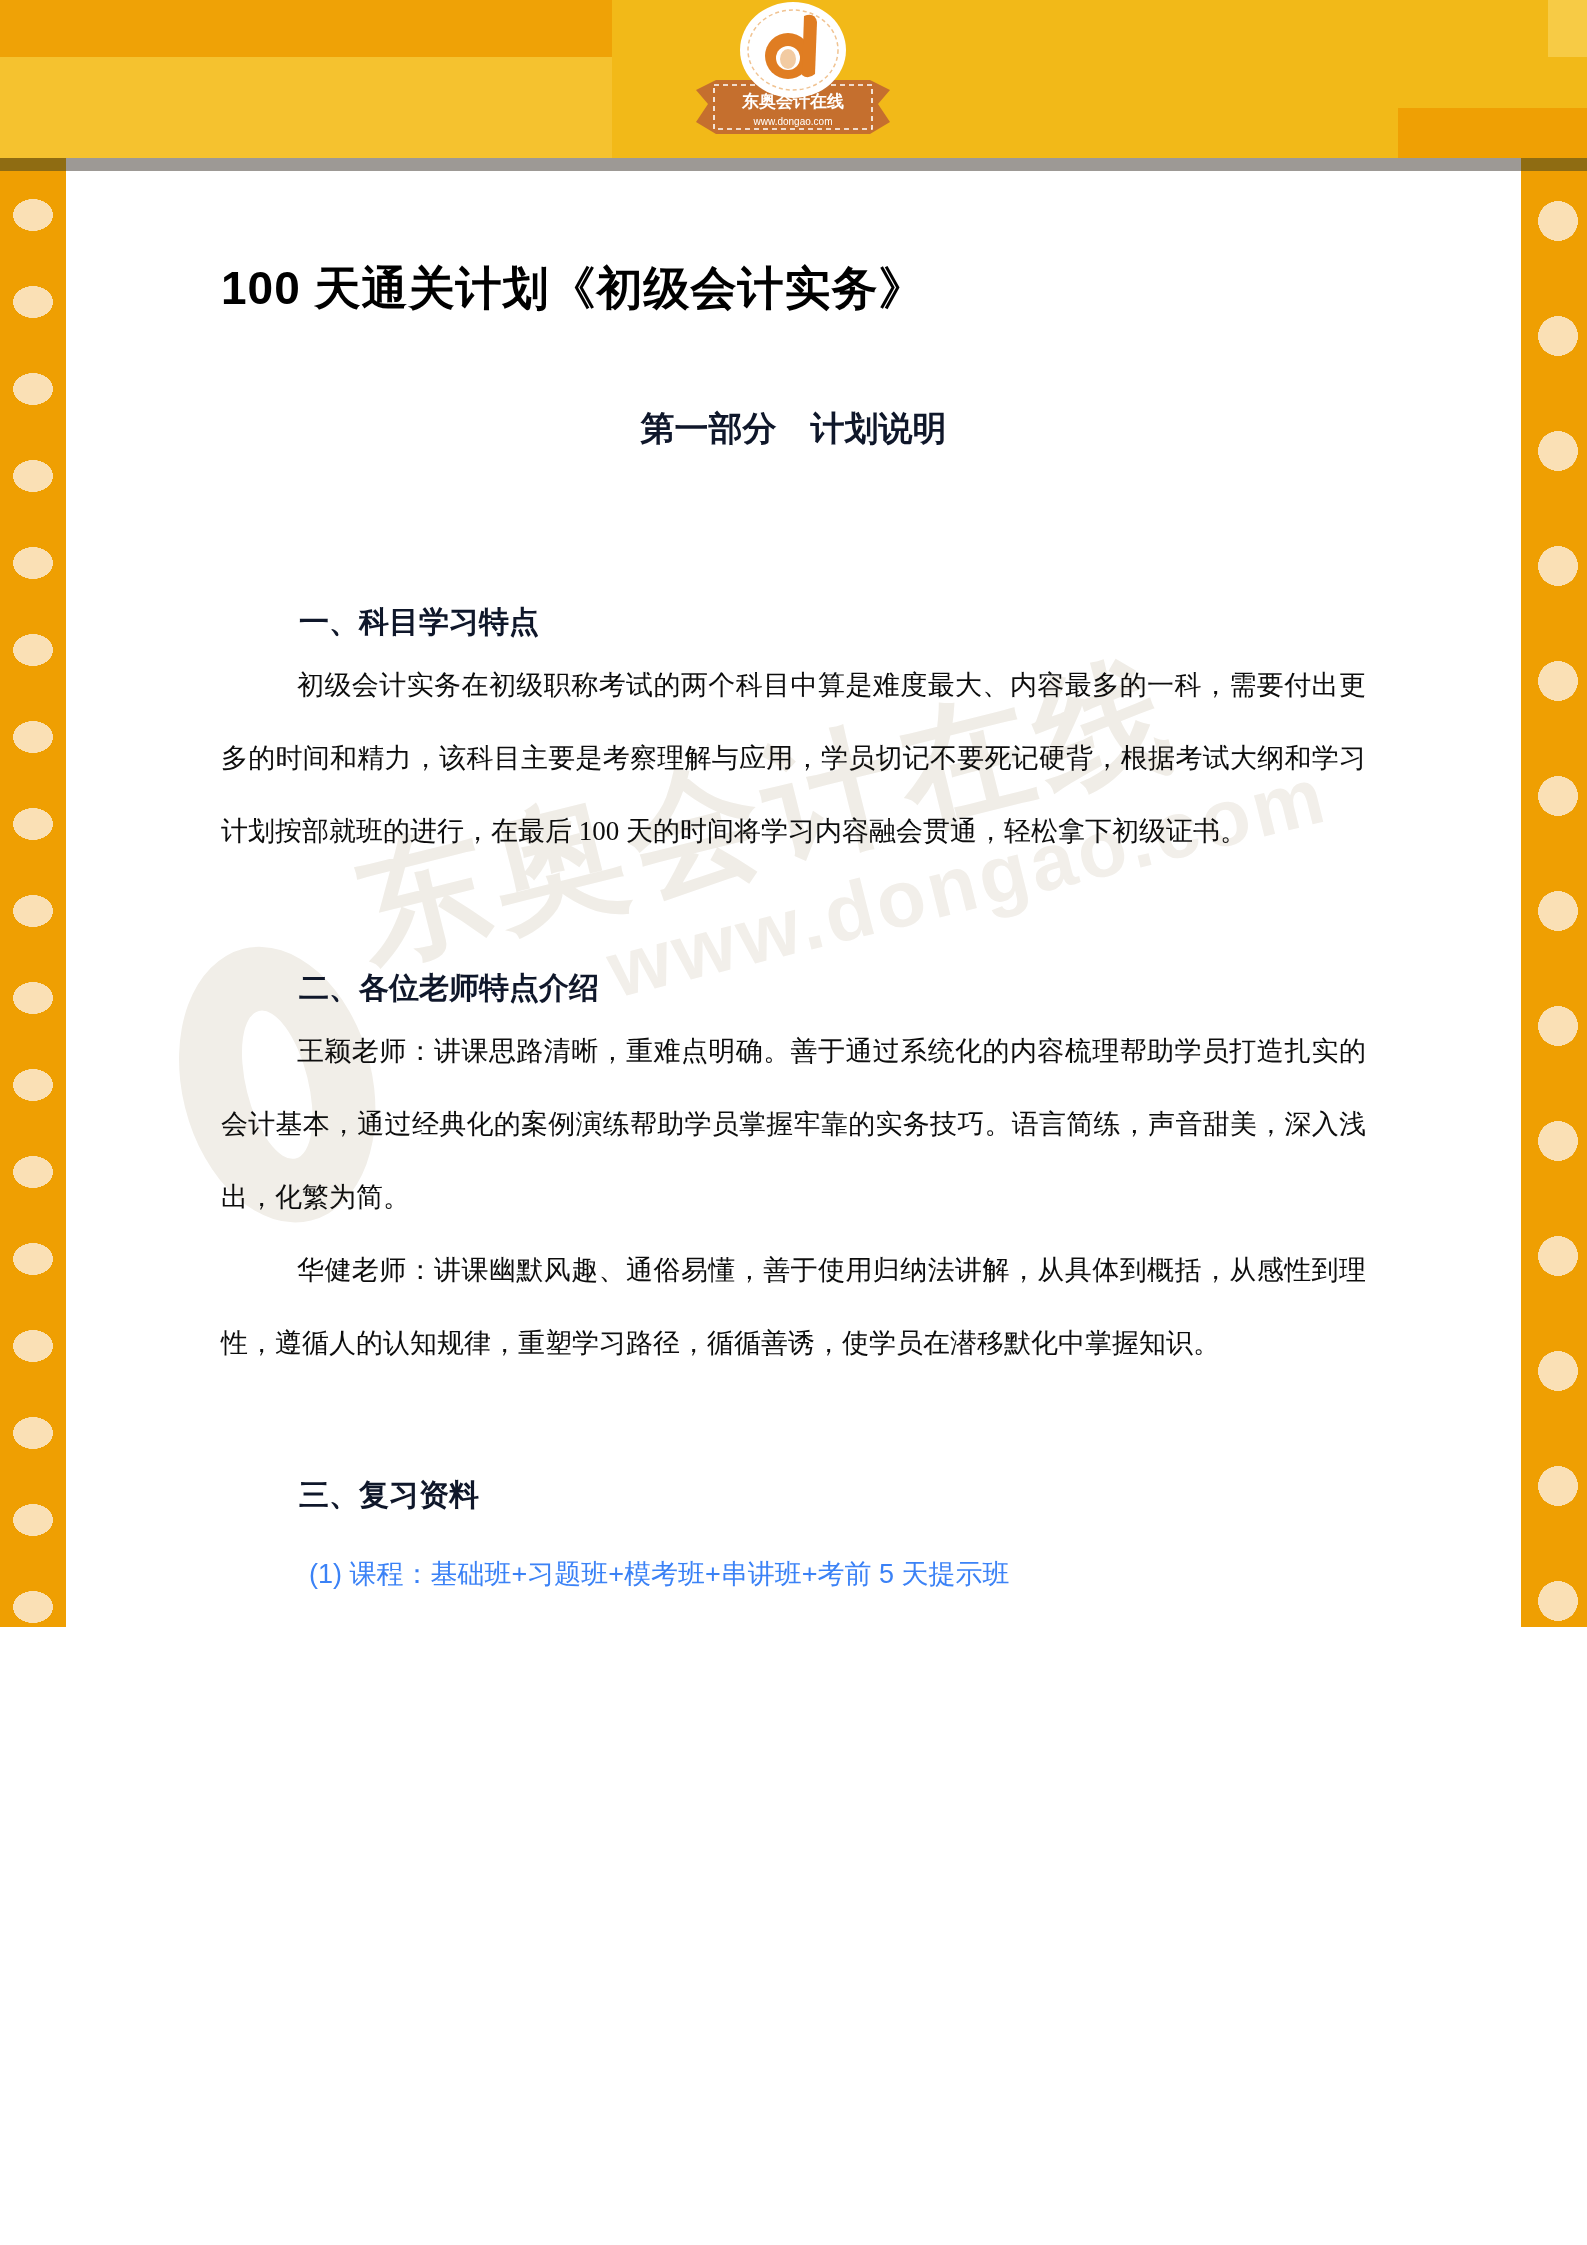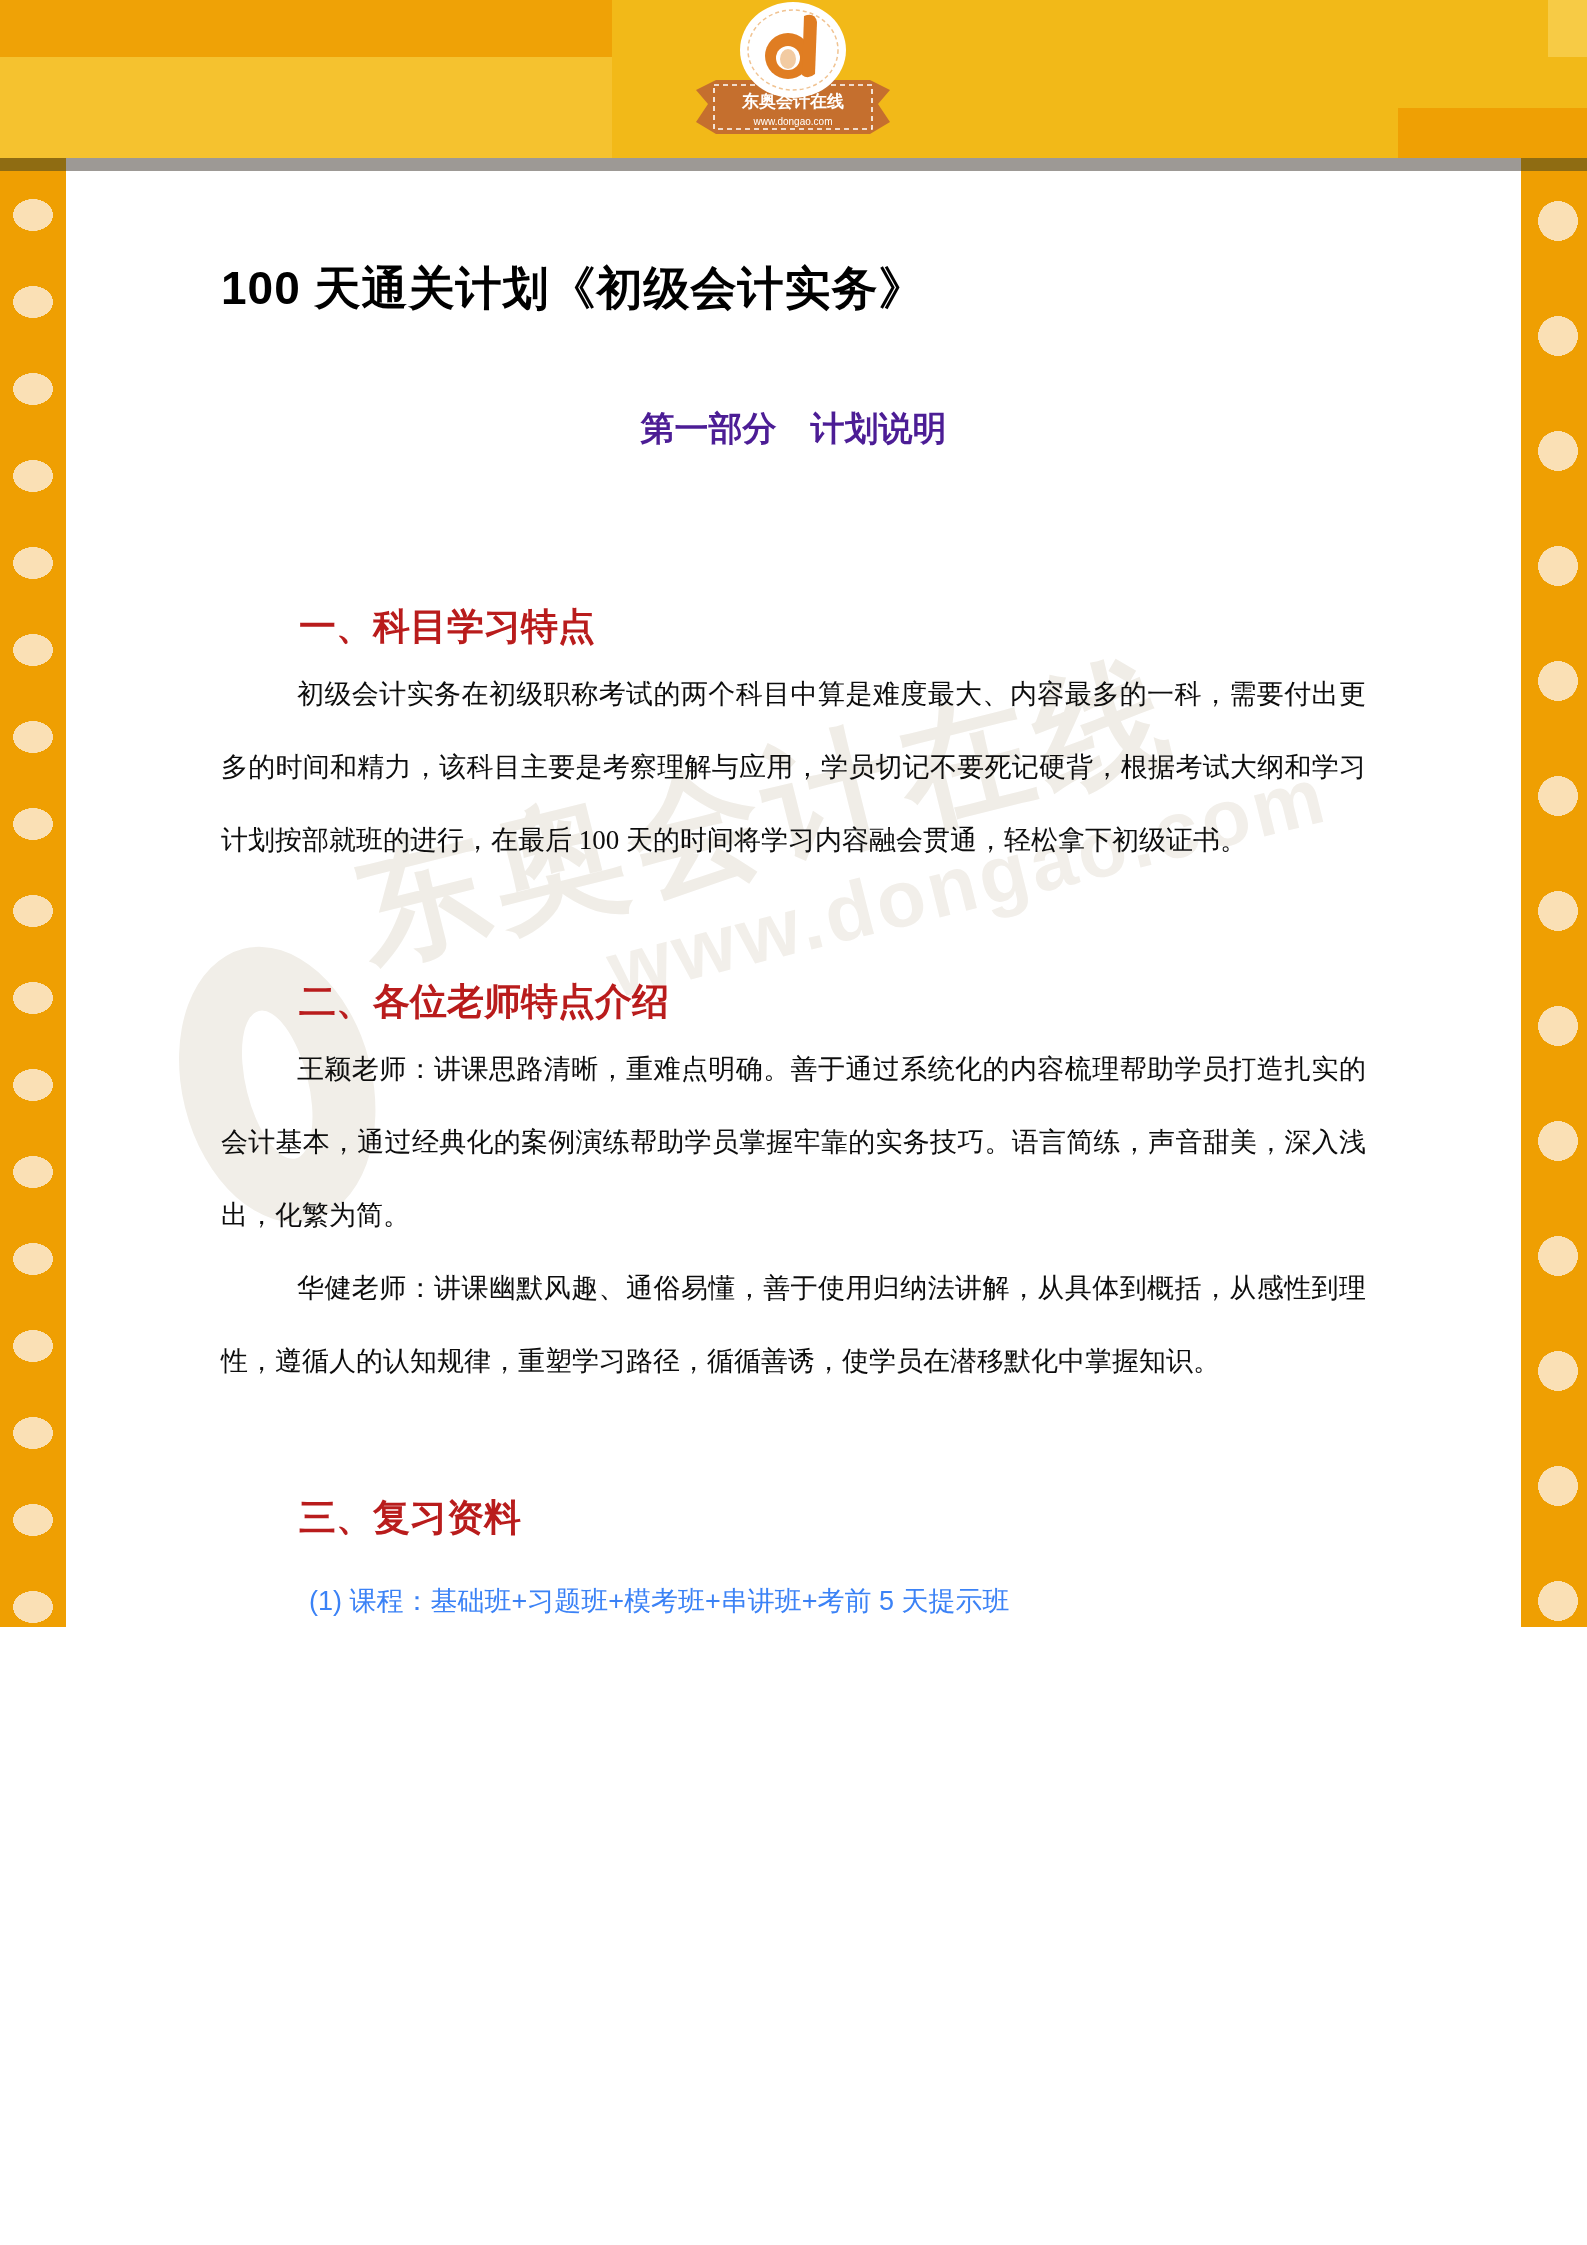--- a/index.html
+++ b/index.html
@@ -43,24 +43,24 @@
     background:#fff; color:#0d0d0d; padding:0 155px;
   }
   .page-inner { position:relative; z-index:1; }
 
   .doc-title {
     margin-top:87px; 
     font-size:46px; font-weight:700; letter-spacing:1px; color:#000;
   }
   .doc-subtitle {
     margin-top:86px; text-align:center;
-    font-size:34px; font-weight:700; color:#4c1d95;
+    font-size:34px; font-weight:700; color:#0f172a;
   }
   .sec-heading {
-    font-size:37px; font-weight:700; color:#b91c1c; padding-left:78px;
+    font-size:30px; font-weight:700; color:#0f172a; padding-left:78px;
   }
   .sec-heading.h1 { margin-top:150px; }
   .sec-heading.h2 { margin-top:100px; }
   .sec-heading.h3 { margin-top:95px; }
   .para {
     font-size:27px; line-height:73px; text-align:justify;
     text-indent:76px; color:#0d0d0d;font-family:Liberation Serif, serif;
   }
   .para.first { margin-top:6px; }
   .item-line {

